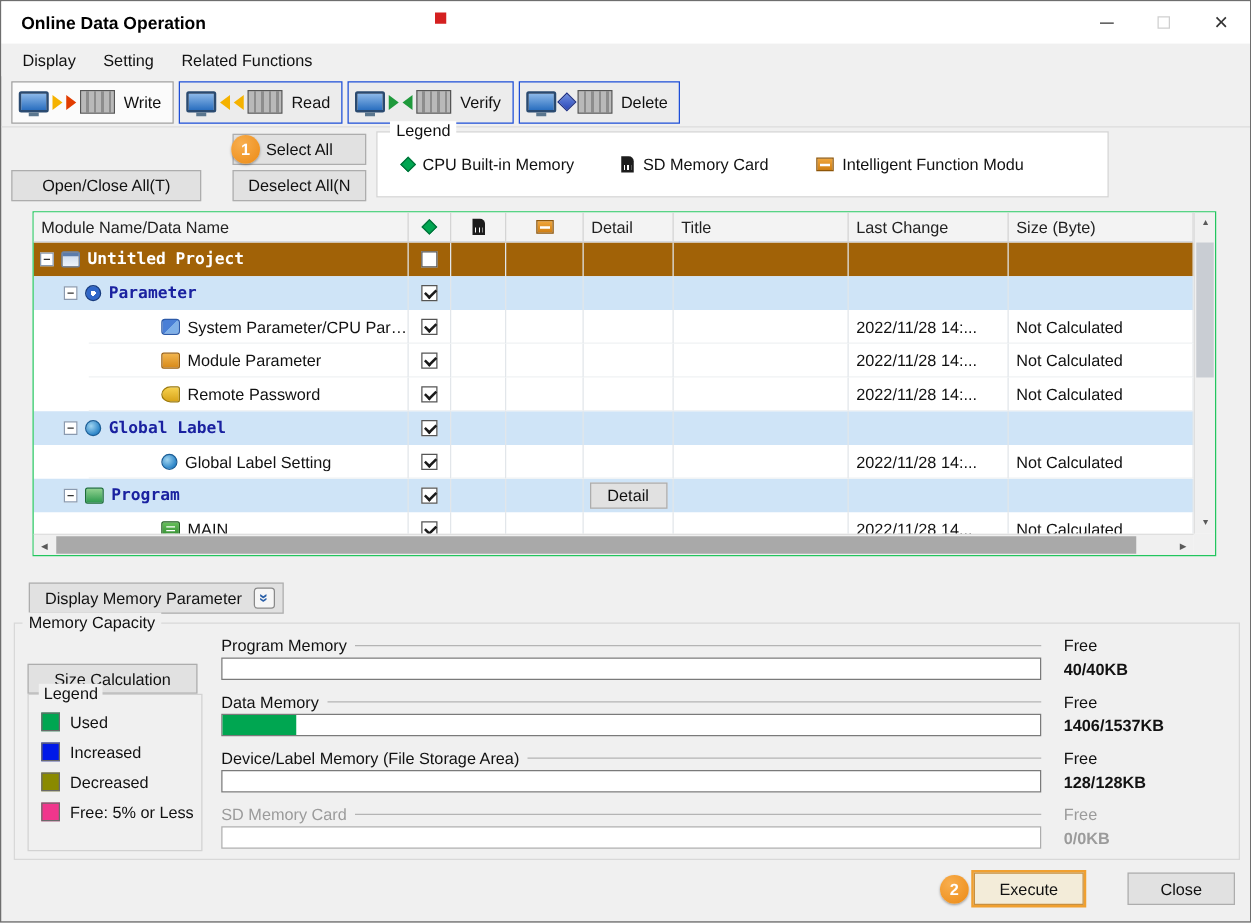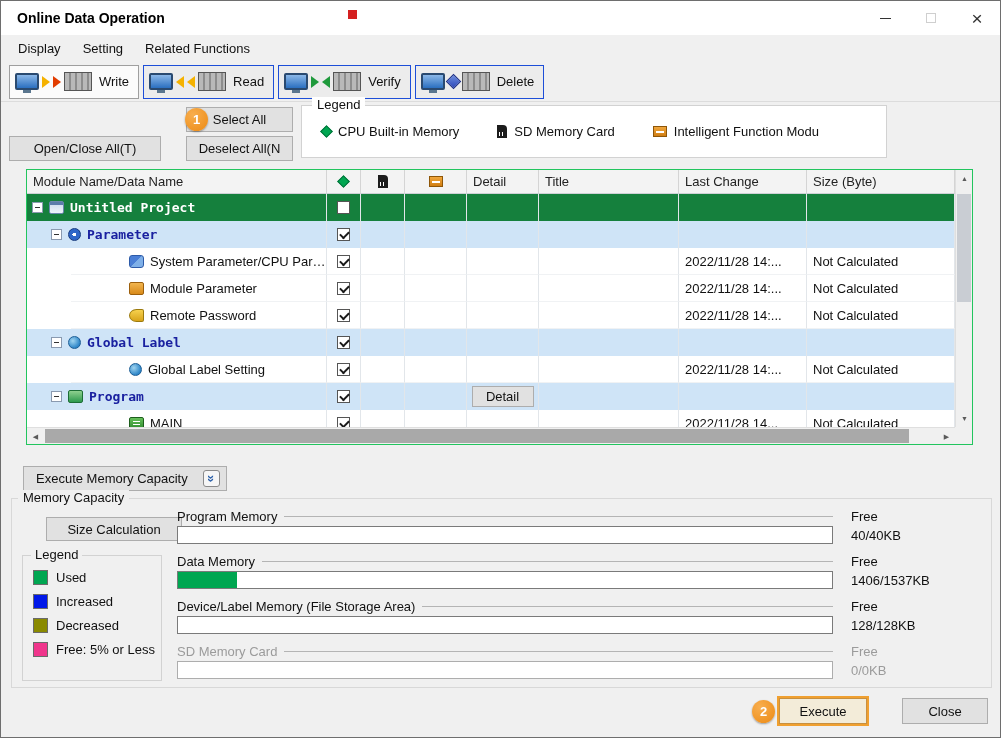--- a/index.html
+++ b/index.html
@@ -69,21 +69,21 @@
   .th { display:flex; align-items:center; padding-left:6px; border-right:1px solid #d4d4d4; height:23px; color:#222; overflow:hidden; white-space:nowrap; }
   .th.center { justify-content:center; padding-left:0; }
 
   .rows { position:absolute; left:0; top:24px; right:17px; bottom:17px; overflow:hidden; }
   .trow { height:27px; }
   .trow .cell { display:flex; align-items:center; border-right:1px solid #e2e6ea; height:27px; overflow:hidden; white-space:nowrap; padding-left:6px; }
   .trow .cell.center { justify-content:center; padding-left:0; }
   .r-white { background:#fff; }
   .r-white .cell { border-bottom:1px solid #f0f2f4; }
   .r-cat { background:#cfe4f7; }
-  .r-sel { background:#15803d; }
+  .r-sel { background:#a16207; }
   .name-cell { padding-left:5px !important; }
   .ind1 { padding-left:24px !important; }
   .ind2 { padding-left:58px !important;margin-left:44px; }
   .exp { width:11px; height:11px; border:1px solid #8a9ab0; background:#fff; margin-right:6px; flex:none; position:relative; }
   .exp::before { content:''; position:absolute; left:2px; right:2px; top:4px; height:1px; background:#333; }
   .row-label { overflow:hidden; text-overflow:ellipsis; }
   .mono { font-family:"DejaVu Sans Mono", monospace; font-weight:bold; color:#1a21a0; }
   .r-sel .mono { color:#fff; }
 
   .ti { display:inline-block; width:15px; height:13px; margin-right:6px; flex:none; border-radius:2px; }
@@ -113,38 +113,38 @@
   .hthumb { position:absolute; left:18px; right:46px; top:1px; bottom:1px; background:#a9a9a9; }
   .sb-corner { position:absolute; right:0; bottom:0; width:17px; height:17px; background:#f0f0f0; }
 
   
   .disp-mem-btn { position:absolute; left:22px; top:465px; width:204px; height:25px; display:flex; align-items:center; justify-content:space-between; padding:0 6px 0 12px; }
   .dblchev { width:17px; height:17px; border:1px solid #8a8a8a; border-radius:3px; background:#f6f6f6; display:flex; align-items:center; justify-content:center; color:#2a5fa8; font-weight:bold; }
   .dblchev::before { content:'»'; display:inline-block; transform:rotate(90deg); font-size:13px; line-height:1; }
 
   .mem-group { position:absolute; left:10px; top:497px; width:981px; height:190px; border:1px solid #d8d8d8; }
   .mem-group-title { position:absolute; left:6px; top:-9px; background:#f0f0f0; padding:0 5px; }
-  .size-calc-btn { position:absolute; left:10px; top:18px; width:136px; height:24px;margin-left:24px; }
+  .size-calc-btn { position:absolute; left:10px; top:32px; width:136px; height:24px; }
   .mem-legend { position:absolute; left:10px; top:56px; width:140px; height:126px; border:1px solid #d2d2d2; }
   .mem-legend-title { position:absolute; left:8px; top:-9px; background:#f0f0f0; padding:0 4px; }
   .mem-legend-items { padding:14px 0 0 10px; display:flex; flex-direction:column; gap:9px; }
   .mem-legend-item { display:flex; align-items:center; gap:8px; white-space:nowrap; }
   .color-chip { width:15px; height:15px; border:1px solid #6a6a6a; flex:none; }
 
   .bars { position:absolute; left:165px; top:8px; right:10px; }
   .bar-group { display:flex; margin-bottom:8px;align-items:flex-end; }
   .bar-left { flex:1; }
   .bar-label-row { display:flex; align-items:center; height:18px; }
   .bar-label { color:#111; white-space:nowrap; }
   .bar-rule { flex:1; border-top:1px solid #b4b4b4; margin-left:7px; }
   .bar-track { height:18px; border:1px solid #7a7a7a; background:#fff; margin-top:1px; }
   .bar-fill { height:100%; width:0; }
   .bar-right { width:148px; padding-left:18px; }
   .free-l { height:18px; line-height:18px; }
-  .free-v { height:18px; line-height:19px; }
+  .free-v { height:18px; line-height:19px;font-weight:bold; }
   .bar-group.disabled .bar-label, .bar-group.disabled .free-l, .bar-group.disabled .free-v { color:#9b9b9b; }
   .bar-group.disabled .bar-track { border-color:#adadad; }
 
   
   .footer-btn { position:absolute; height:26px; }
   .btn-execute { left:778px; top:697px; width:88px; background:#f3ecd9; border:1px solid #c89040; box-shadow:0 0 0 2px #f0a030; }
   .btn-close { left:901px; top:697px; width:86px; }
 </style>
 </head>
 <body>
@@ -413,21 +413,21 @@
     </div>
     <div class="hscroll">
       <div class="sb-arrow h-left">◀</div>
       <div class="hthumb"></div>
       <div class="sb-arrow h-right">▶</div>
     </div>
     <div class="sb-corner"></div>
   </div>
 
   <button class="btn disp-mem-btn">
-    <span>Execute Memory Capacity</span>
+    <span>Display Memory Parameter</span>
     <span class="dblchev"></span>
   </button>
 
   <div class="mem-group">
     <span class="mem-group-title">Memory Capacity</span>
 
     <button class="btn size-calc-btn">Size Calculation</button>
 
     <div class="mem-legend">
       <span class="mem-legend-title">Legend</span>

